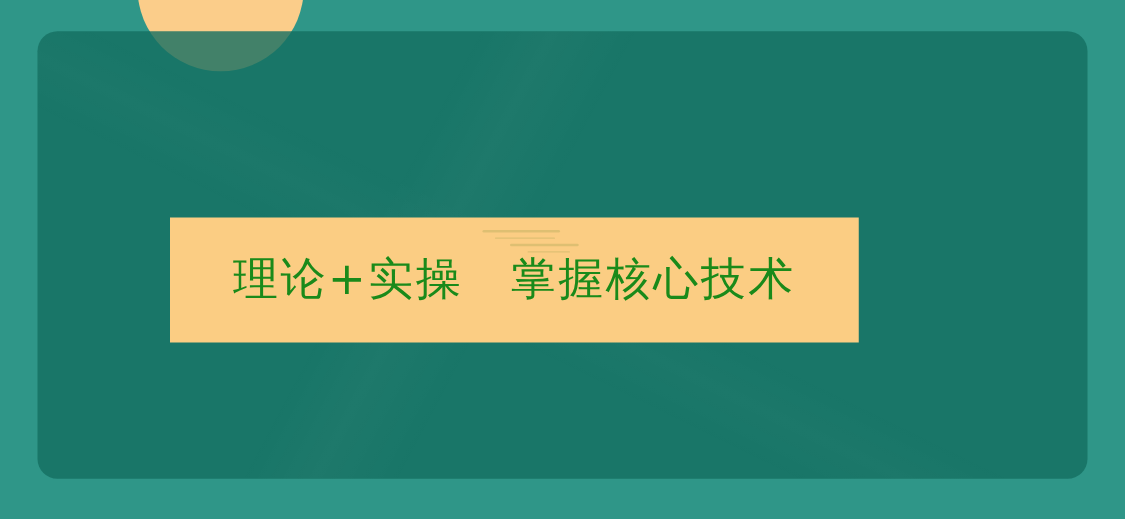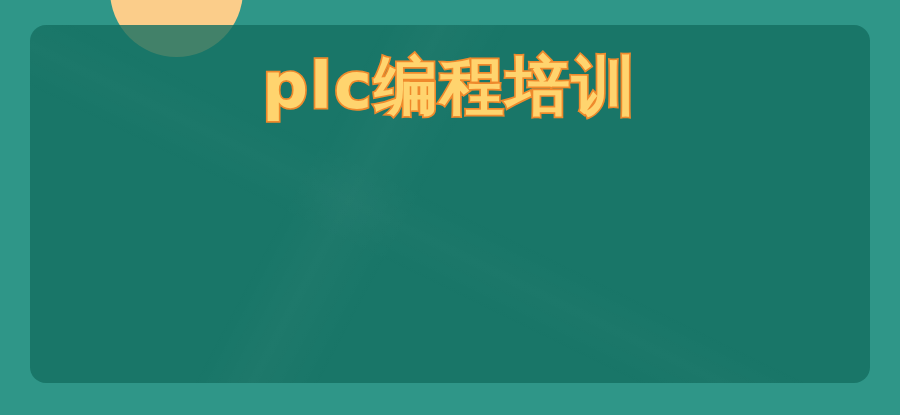--- a/index.html
+++ b/index.html
@@ -131,16 +131,24 @@
 <body>
 
 <div id="poster">
 
   <div id="deco-circle"></div>
 
   <div id="panel">
     <div id="panel-sheen"></div>
   </div>
 
-  <div id="title">plc编程培训</div>
 
+  <div id="subtitle-box">
+    <div id="watermark">
+      <span></span>
+      <span></span>
+      <span></span>
+      <span></span>
+    </div>
+    <div id="subtitle-text">理论+实操　掌握核心技术</div>
+  </div>
 
 </div>
 
 </body></html>

